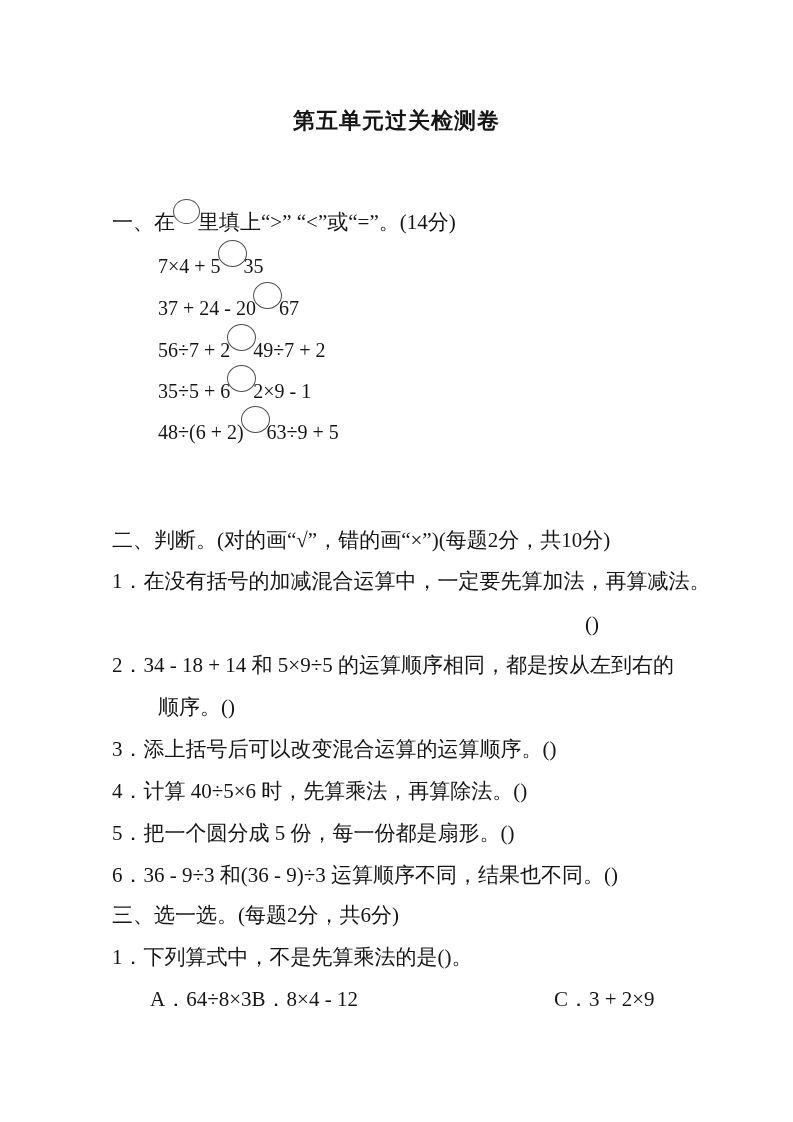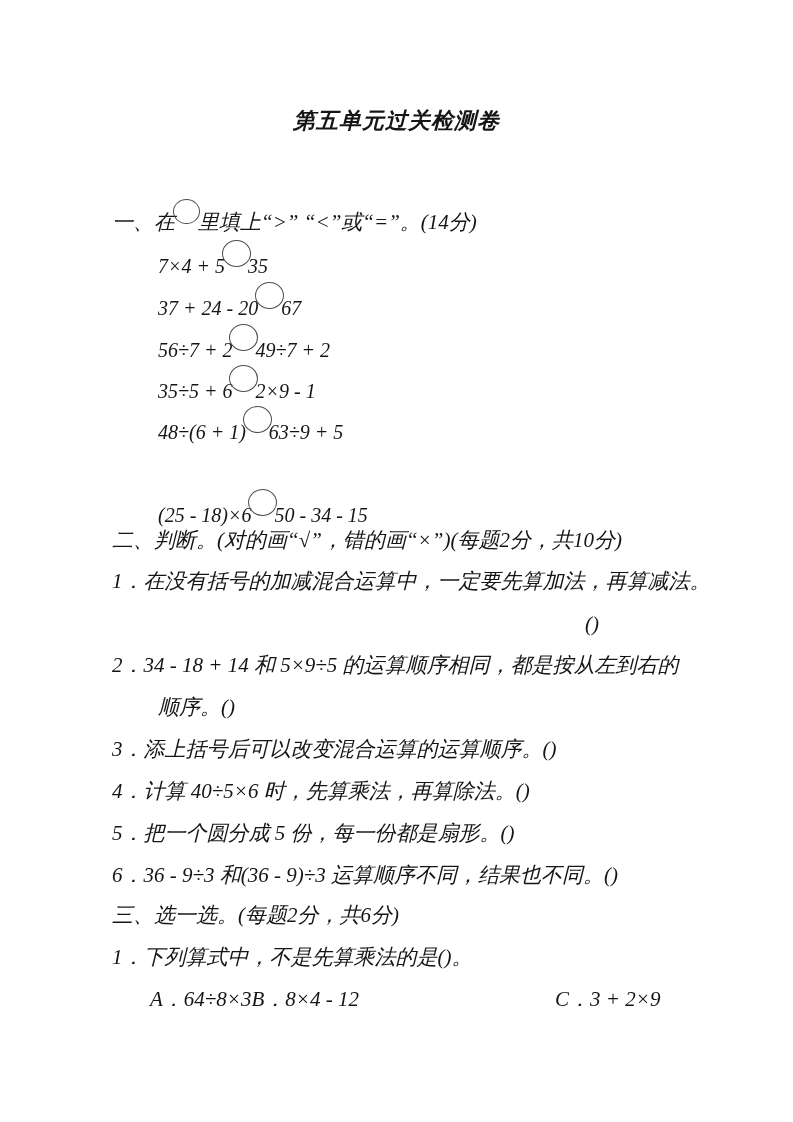--- a/index.html
+++ b/index.html
@@ -5,21 +5,20 @@
   html, body { margin: 0; padding: 0; background: #e8e8e8; }
   .page {
     position: relative;
     width: 793px;
     height: 1122px;
     margin: 0 auto;
     background: #ffffff;
     font-family: "Liberation Serif", "DejaVu Serif", serif;
     color: #151515;
     overflow: hidden;
-    font-style: italic;
   }
   .doc-title {
     position: absolute;
     top: 106px;
     left: 0;
     width: 100%;
     text-align: center;
     font-size: 22px;
     font-weight: bold;
     letter-spacing: 1px;
@@ -71,24 +70,21 @@
   <div class="line expr" style="top:282px">
     <span>37 + 24 - 20</span><span class="circle"></span><span>67</span>
   </div>
   <div class="line expr" style="top:324px">
     <span>56÷7 + 2</span><span class="circle"></span><span>49÷7 + 2</span>
   </div>
   <div class="line expr" style="top:365px">
     <span>35÷5 + 6</span><span class="circle"></span><span>2×9 - 1</span>
   </div>
   <div class="line expr" style="top:406px">
-    <span>48÷(6 + 1)</span><span class="circle"></span><span>63÷9 + 5</span>
-  </div>
-  <div class="line expr" style="top:489px">
-    <span>(25 - 18)×6</span><span class="circle"></span><span>50 - 34 - 15</span>
+    <span>48÷(6 + 2)</span><span class="circle"></span><span>63÷9 + 5</span>
   </div>
 
   <div class="line" style="top:526px">二、判断。(对的画“√”，错的画“×”)(每题2分，共10分)</div>
   <div class="line" style="top:567px">1．在没有括号的加减混合运算中，一定要先算加法，再算减法。</div>
   <div class="line answer-line" style="top:610px">()</div>
   <div class="line" style="top:651px">2．34 - 18 + 14 和 5×9÷5 的运算顺序相同，都是按从左到右的</div>
   <div class="line indent2" style="top:693px">顺序。()</div>
   <div class="line" style="top:735px">3．添上括号后可以改变混合运算的运算顺序。()</div>
   <div class="line" style="top:777px">4．计算 40÷5×6 时，先算乘法，再算除法。()</div>
   <div class="line" style="top:819px">5．把一个圆分成 5 份，每一份都是扇形。()</div>

